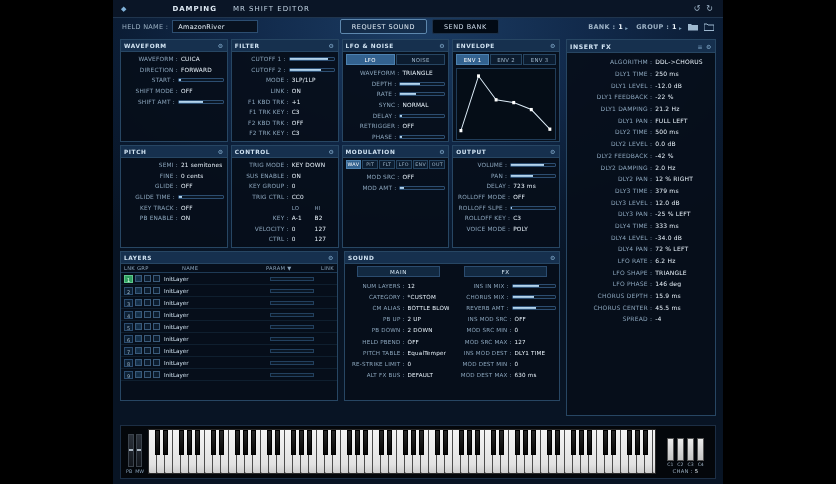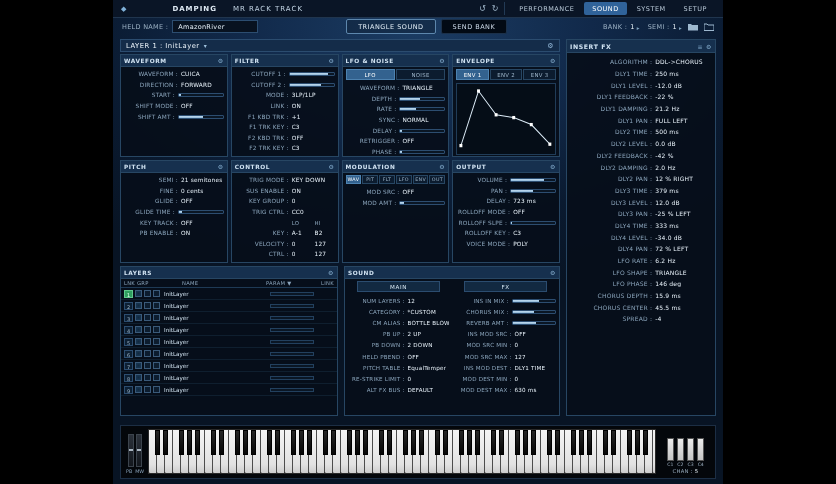--- a/index.html
+++ b/index.html
@@ -17,21 +17,21 @@
   .toptabs{display:flex;align-items:center;gap:2px;border-left:1px solid #223a55;padding-left:6px;}
   .toptab{font-size:6.5px;letter-spacing:.5px;color:#b9c9d8;padding:2.5px 8px;border-radius:2px;cursor:pointer;}
   .toptab.active{background:#30639a;color:#fff;}
   
   .toolbar{height:17px;display:flex;align-items:center;padding:0 9px;font-size:6.5px;color:#9db2c5;letter-spacing:.3px;}
   .sp{flex:1;}
   .namebox{background:#081220;border:1px solid #2c4d70;color:#e8f2fa;padding:1.5px 5px;min-width:86px;margin-left:4px;}
   .btn{font-family:inherit;font-size:6.5px;letter-spacing:.5px;padding:2.5px 11px;border-radius:2px;cursor:pointer;}
   .btn-request{background:rgba(18,40,66,.7);border:1px solid #5d87ad;color:#e2edf6;margin-right:5px;}
   .btn-send{background:#020a14;border:1px solid #1b3049;color:#cfdcea;}
-  .tb-group{display:flex;align-items:flex-end;margin-left:8px;}
+  .tb-group{display:flex;align-items:flex-end;margin-left:8px;font-weight:bold;}
   .tb-val{color:#eef6fc;margin-left:3px;}
   .caret-s{color:#7fa0bd;font-size:5.5px;margin-left:2px;}
   .fold{margin-left:6px;display:inline-flex;cursor:pointer;}
   
   .main{display:flex;gap:6px;padding:4px 7px 0;}
   .left{width:440px;flex:0 0 440px;}
   .right{flex:1;}
   .layer-header{height:13px;background:#142c49;border:1px solid #2b4c6f;display:flex;align-items:center;
                 padding:0 5px;font-size:6.8px;color:#ecf4fb;letter-spacing:.5px;margin-bottom:2px;cursor:pointer;}
   .layer-header .caret{color:#9fc2de;margin-left:4px;font-size:6px;}
@@ -103,69 +103,58 @@
   .chan .tb-val{margin-left:2px;}
 </style>
 </head>
 <body>
 
 <div class="app">
 
   <div class="topbar">
     <span class="logo-diamond">◆</span>
     <span class="brand">DAMPING</span>
-    <span class="apptitle">MR RACK TRACK</span>
+    <span class="apptitle">MR SHIFT EDITOR</span>
     <div class="top-right">
       <span class="tbicon">↺</span>
       <span class="tbicon">↻</span>
-      <div class="toptabs" id="toptabs">
-          <span class="toptab">PERFORMANCE</span>
-          <span class="toptab active">SOUND</span>
-          <span class="toptab">SYSTEM</span>
-          <span class="toptab">SETUP</span>
-        </div>
     </div>
   </div>
 
   <div class="toolbar">
     <span>HELD NAME :</span>
     <span class="namebox">AmazonRiver</span>
     <span class="sp"></span>
-    <button class="btn btn-request">TRIANGLE SOUND</button>
+    <button class="btn btn-request">REQUEST SOUND</button>
     <button class="btn btn-send">SEND BANK</button>
     <span class="sp"></span>
     <span class="tb-group">
       <span>BANK :</span>
       <span class="tb-val">1</span>
       <span class="caret-s">▸</span>
     </span>
     <span class="tb-group">
-      <span>SEMI :</span>
+      <span>GROUP :</span>
       <span class="tb-val">1</span>
       <span class="caret-s">▸</span>
     </span>
     <span class="fold">
       <svg width="10" height="8" viewBox="0 0 10 8">
           <path d="M0 1h3l1 1h6v5.5H0z" fill="#9db8cf"></path>
         </svg>
     </span>
     <span class="fold">
       <svg width="10" height="8" viewBox="0 0 10 8">
           <path d="M0 1h3l1 1h6v5.5H0z" fill="none" stroke="#9db8cf" stroke-width="1"></path>
         </svg>
     </span>
   </div>
 
   <div class="main">
     <div class="left">
-      <div class="layer-header">
-        <span>LAYER  1 : InitLayer</span>
-        <span class="caret">▾</span>
-        <span class="gear">⚙</span>
-      </div>
       <div class="panel-grid" id="panel-grid">
           <div class="panel">
             <div class="panel-h">
               <span class="ph-t">WAVEFORM</span>
               <span class="ph-gear">⚙</span>
             </div>
             <div class="rows">
               <div class="row">
                 <span class="lbl">WAVEFORM</span>
                 <span class="val">CUICA</span>

